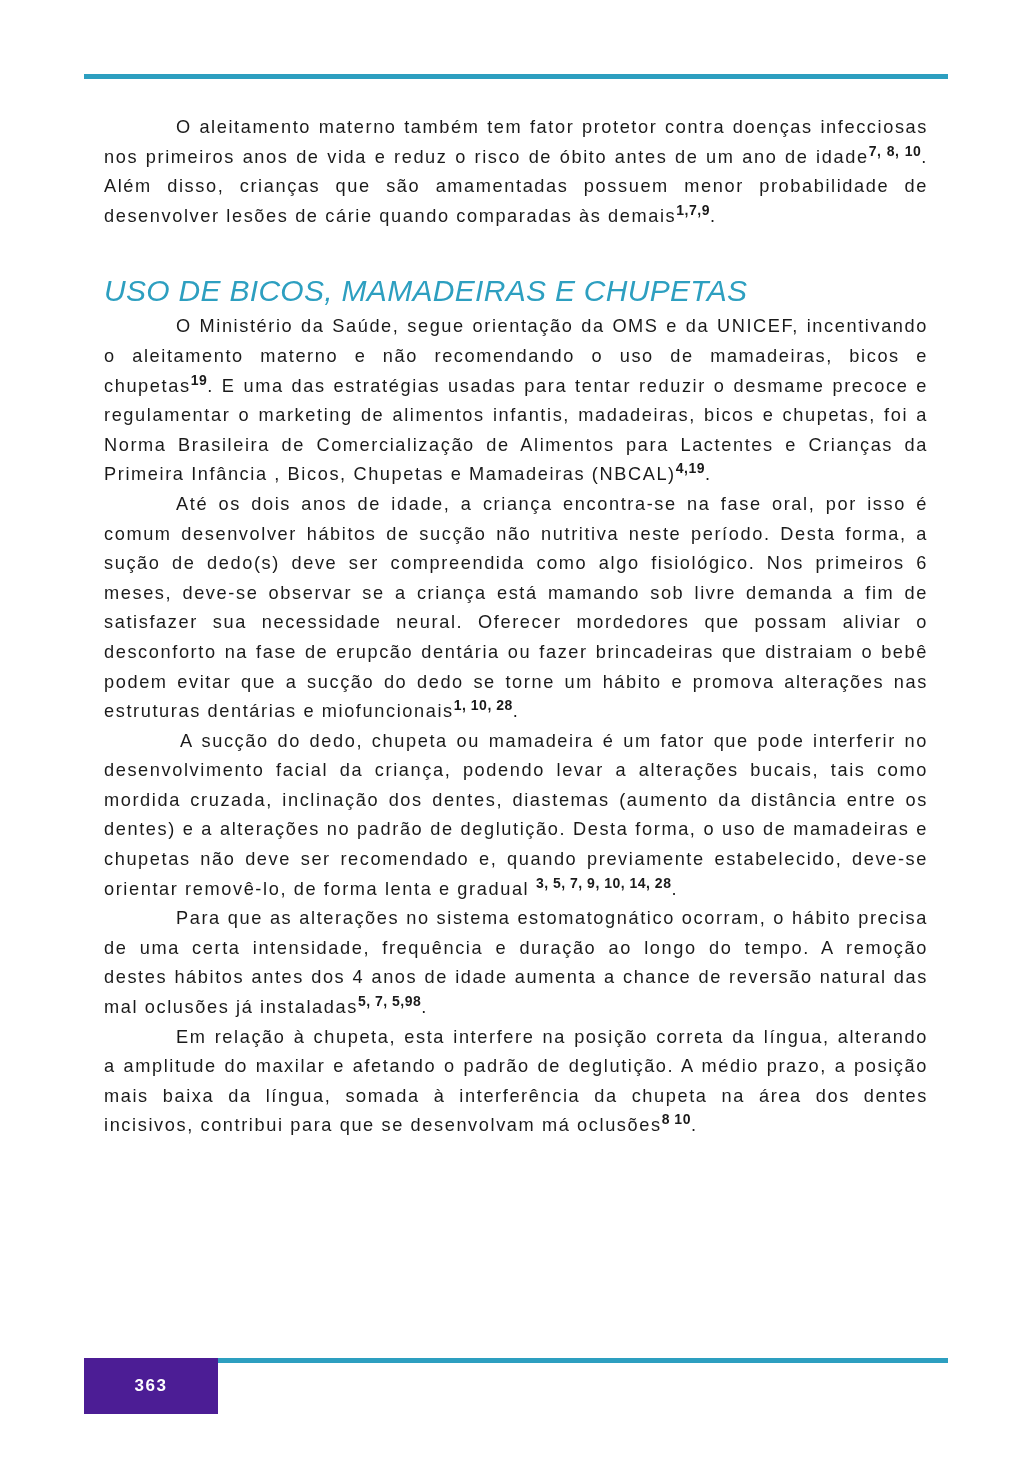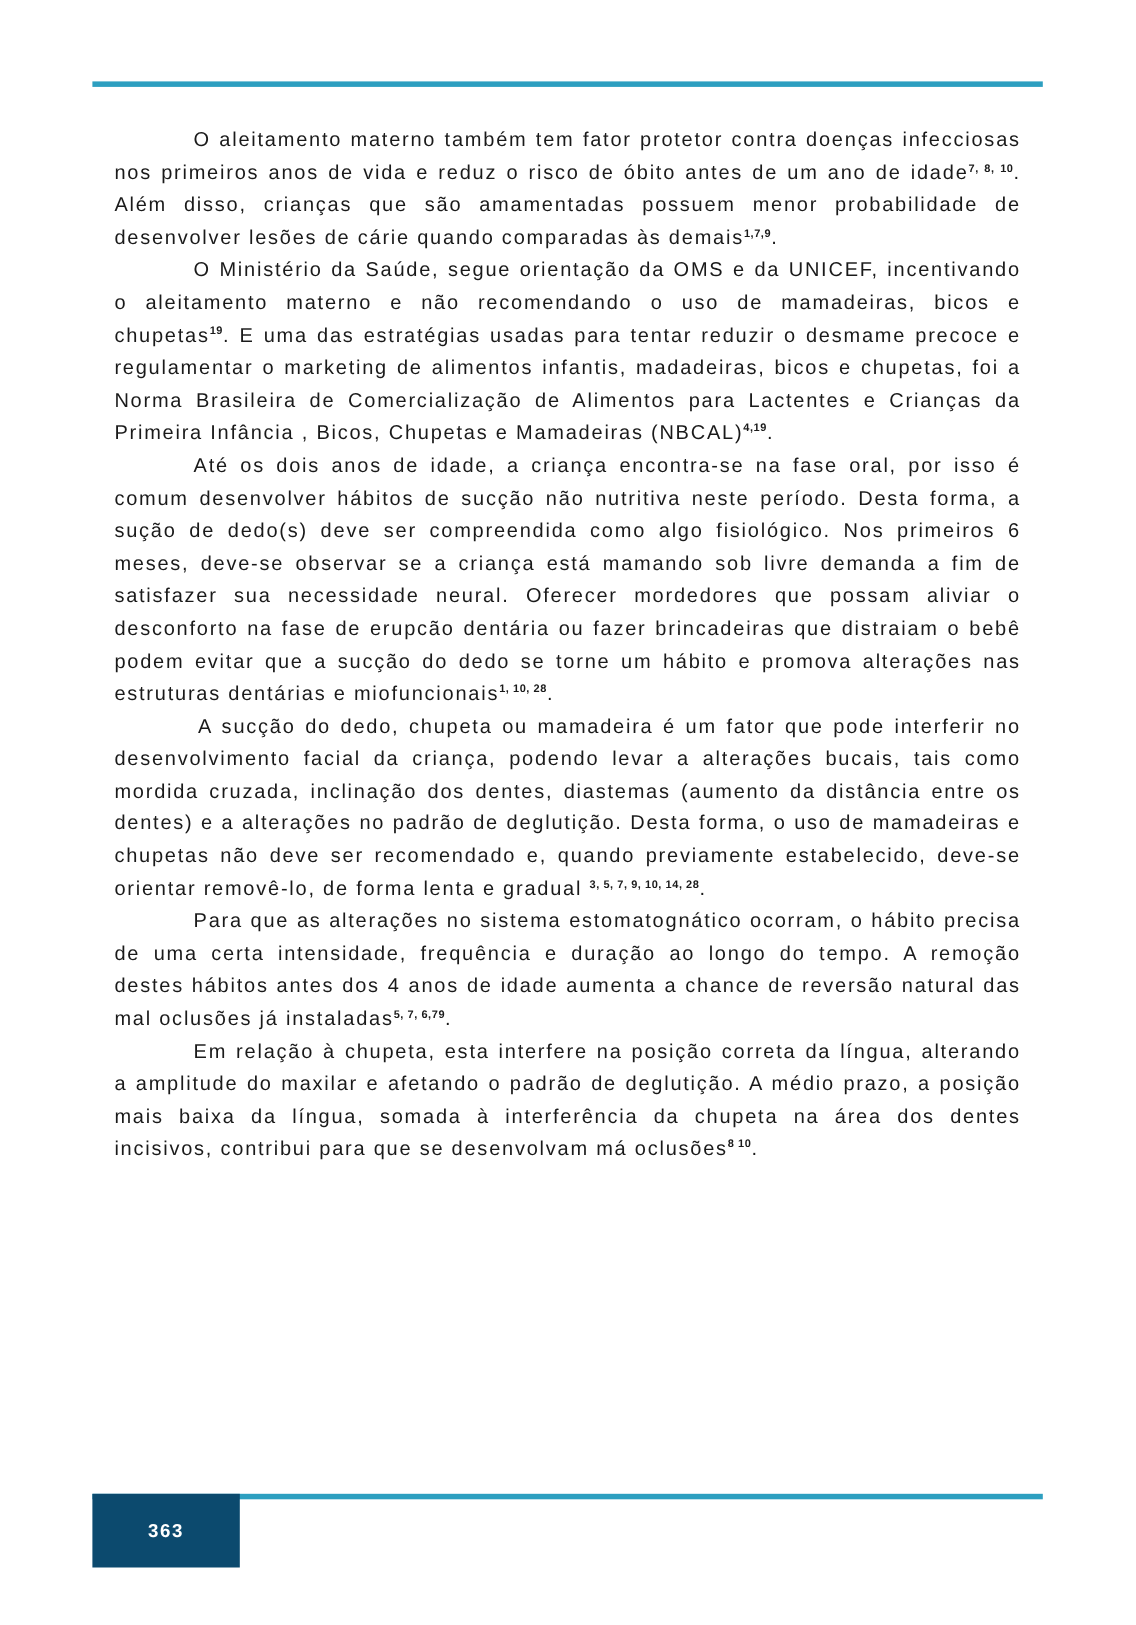--- a/index.html
+++ b/index.html
@@ -2,45 +2,46 @@
 <html><head>
 <meta charset="utf-8">
 <style>
   html, body { margin: 0; padding: 0; background: #ffffff; }
   body { width: 1033px; height: 1477px; position: relative; overflow: hidden;
          font-family: "Liberation Sans", "DejaVu Sans", sans-serif; color: #1a1a1a; }
   .top-rule { position: absolute; left: 84px; top: 74px; width: 864px; height: 5px; background: #2d9fc0; }
   .content { position: absolute; left: 104px; top: 113px; width: 824px; }
   .para { margin: 0; font-size: 18.2px; line-height: 29.6px; text-align: justify;
           letter-spacing: 1.6px; text-indent: 72px; }
-  .para sup { font-size: 10px; line-height: 0; vertical-align: 7px; letter-spacing: 0.5px; font-weight: bold; }
+  .para sup { font-size: 14px; line-height: 0; vertical-align: 7px; letter-spacing: 0.5px; font-weight: bold; }
   .heading { margin: 42px 0 3px 0; font-size: 30px; line-height: 36px; font-style: italic;
              font-weight: normal; color: #2d9fc0; letter-spacing: 0.3px; }
   .p-tight { text-indent: 76px; }
   .bottom-rule { position: absolute; left: 84px; top: 1358px; width: 864px; height: 5px; background: #2d9fc0; }
-  .page-box { position: absolute; left: 84px; top: 1358px; width: 134px; height: 67px; background: #0c4a6e;
+  .page-box { position: absolute; left: 84px; top: 1358px; width: 134px; height: 56px; background: #4c1d95;
               display: flex; align-items: center; justify-content: center; text-align: right; }
   .page-num { color: #ffffff; font-weight: bold; font-size: 17px; letter-spacing: 1.5px; }
 </style>
 </head>
 <body>
 
 <div class="top-rule"></div>
 
 <div class="content">
   <p class="para"><span>O aleitamento materno também tem fator protetor contra doenças infecciosas nos primeiros anos de vida e reduz o risco de óbito antes de um ano de idade</span><sup>7, 8, 10</sup><span>. Além disso, crianças que são amamentadas possuem menor probabilidade de desenvolver lesões de cárie quando comparadas às demais</span><sup>1,7,9</sup><span>.</span></p>
 
+  <h2 class="heading">USO DE BICOS, MAMADEIRAS E CHUPETAS</h2>
 
   <p class="para"><span>O Ministério da Saúde, segue orientação da OMS e da UNICEF, incentivando o aleitamento materno e não recomendando o uso de mamadeiras, bicos e chupetas</span><sup>19</sup><span>. E uma das estratégias usadas para tentar reduzir o desmame precoce e regulamentar o marketing de alimentos infantis, madadeiras, bicos e chupetas, foi a Norma Brasileira de Comercialização de Alimentos para Lactentes e Crianças da Primeira Infância , Bicos, Chupetas e Mamadeiras (NBCAL)</span><sup>4,19</sup><span>.</span></p>
 
   <p class="para"><span>Até os dois anos de idade, a criança encontra-se na fase oral, por isso é comum desenvolver hábitos de sucção não nutritiva neste período. Desta forma, a sução de dedo(s) deve ser compreendida como algo fisiológico. Nos primeiros 6 meses, deve-se observar se a criança está mamando sob livre demanda a fim de satisfazer sua necessidade neural. Oferecer mordedores que possam aliviar o desconforto na fase de erupcão dentária ou fazer brincadeiras que distraiam o bebê podem evitar que a sucção do dedo se torne um hábito e promova alterações nas estruturas dentárias e miofuncionais</span><sup>1, 10, 28</sup><span>.</span></p>
 
   <p class="para p-tight"><span>A sucção do dedo, chupeta ou mamadeira é um fator que pode interferir no desenvolvimento facial da criança, podendo levar a alterações bucais, tais como mordida cruzada, inclinação dos dentes, diastemas (aumento da distância entre os dentes) e a alterações no padrão de deglutição. Desta forma, o uso de mamadeiras e chupetas não deve ser recomendado e, quando previamente estabelecido, deve-se orientar removê-lo, de forma lenta e gradual </span><sup>3, 5, 7, 9, 10, 14, 28</sup><span>.</span></p>
 
-  <p class="para"><span>Para que as alterações  no sistema  estomatognático  ocorram, o hábito precisa de uma certa intensidade, frequência e duração ao longo do tempo. A remoção destes hábitos antes dos 4 anos de idade aumenta a chance de reversão natural das mal oclusões já instaladas</span><sup>5, 7, 6,79</sup><span>.</span></p>
+  <p class="para"><span>Para que as alterações  no sistema  estomatognático  ocorram, o hábito precisa de uma certa intensidade, frequência e duração ao longo do tempo. A remoção destes hábitos antes dos 4 anos de idade aumenta a chance de reversão natural das mal oclusões já instaladas</span><sup>5, 7, 5,98</sup><span>.</span></p>
 
   <p class="para"><span>Em relação à chupeta, esta interfere na posição correta da língua, alterando a amplitude do maxilar e afetando o padrão de deglutição. A médio prazo, a posição mais baixa da língua, somada à interferência da chupeta na área dos dentes incisivos, contribui para que se desenvolvam má oclusões</span><sup>8 10</sup><span>.</span></p>
 </div>
 
 <div class="bottom-rule"></div>
 <div class="page-box">
   <span class="page-num">363</span>
 </div>
 
 </body></html>

